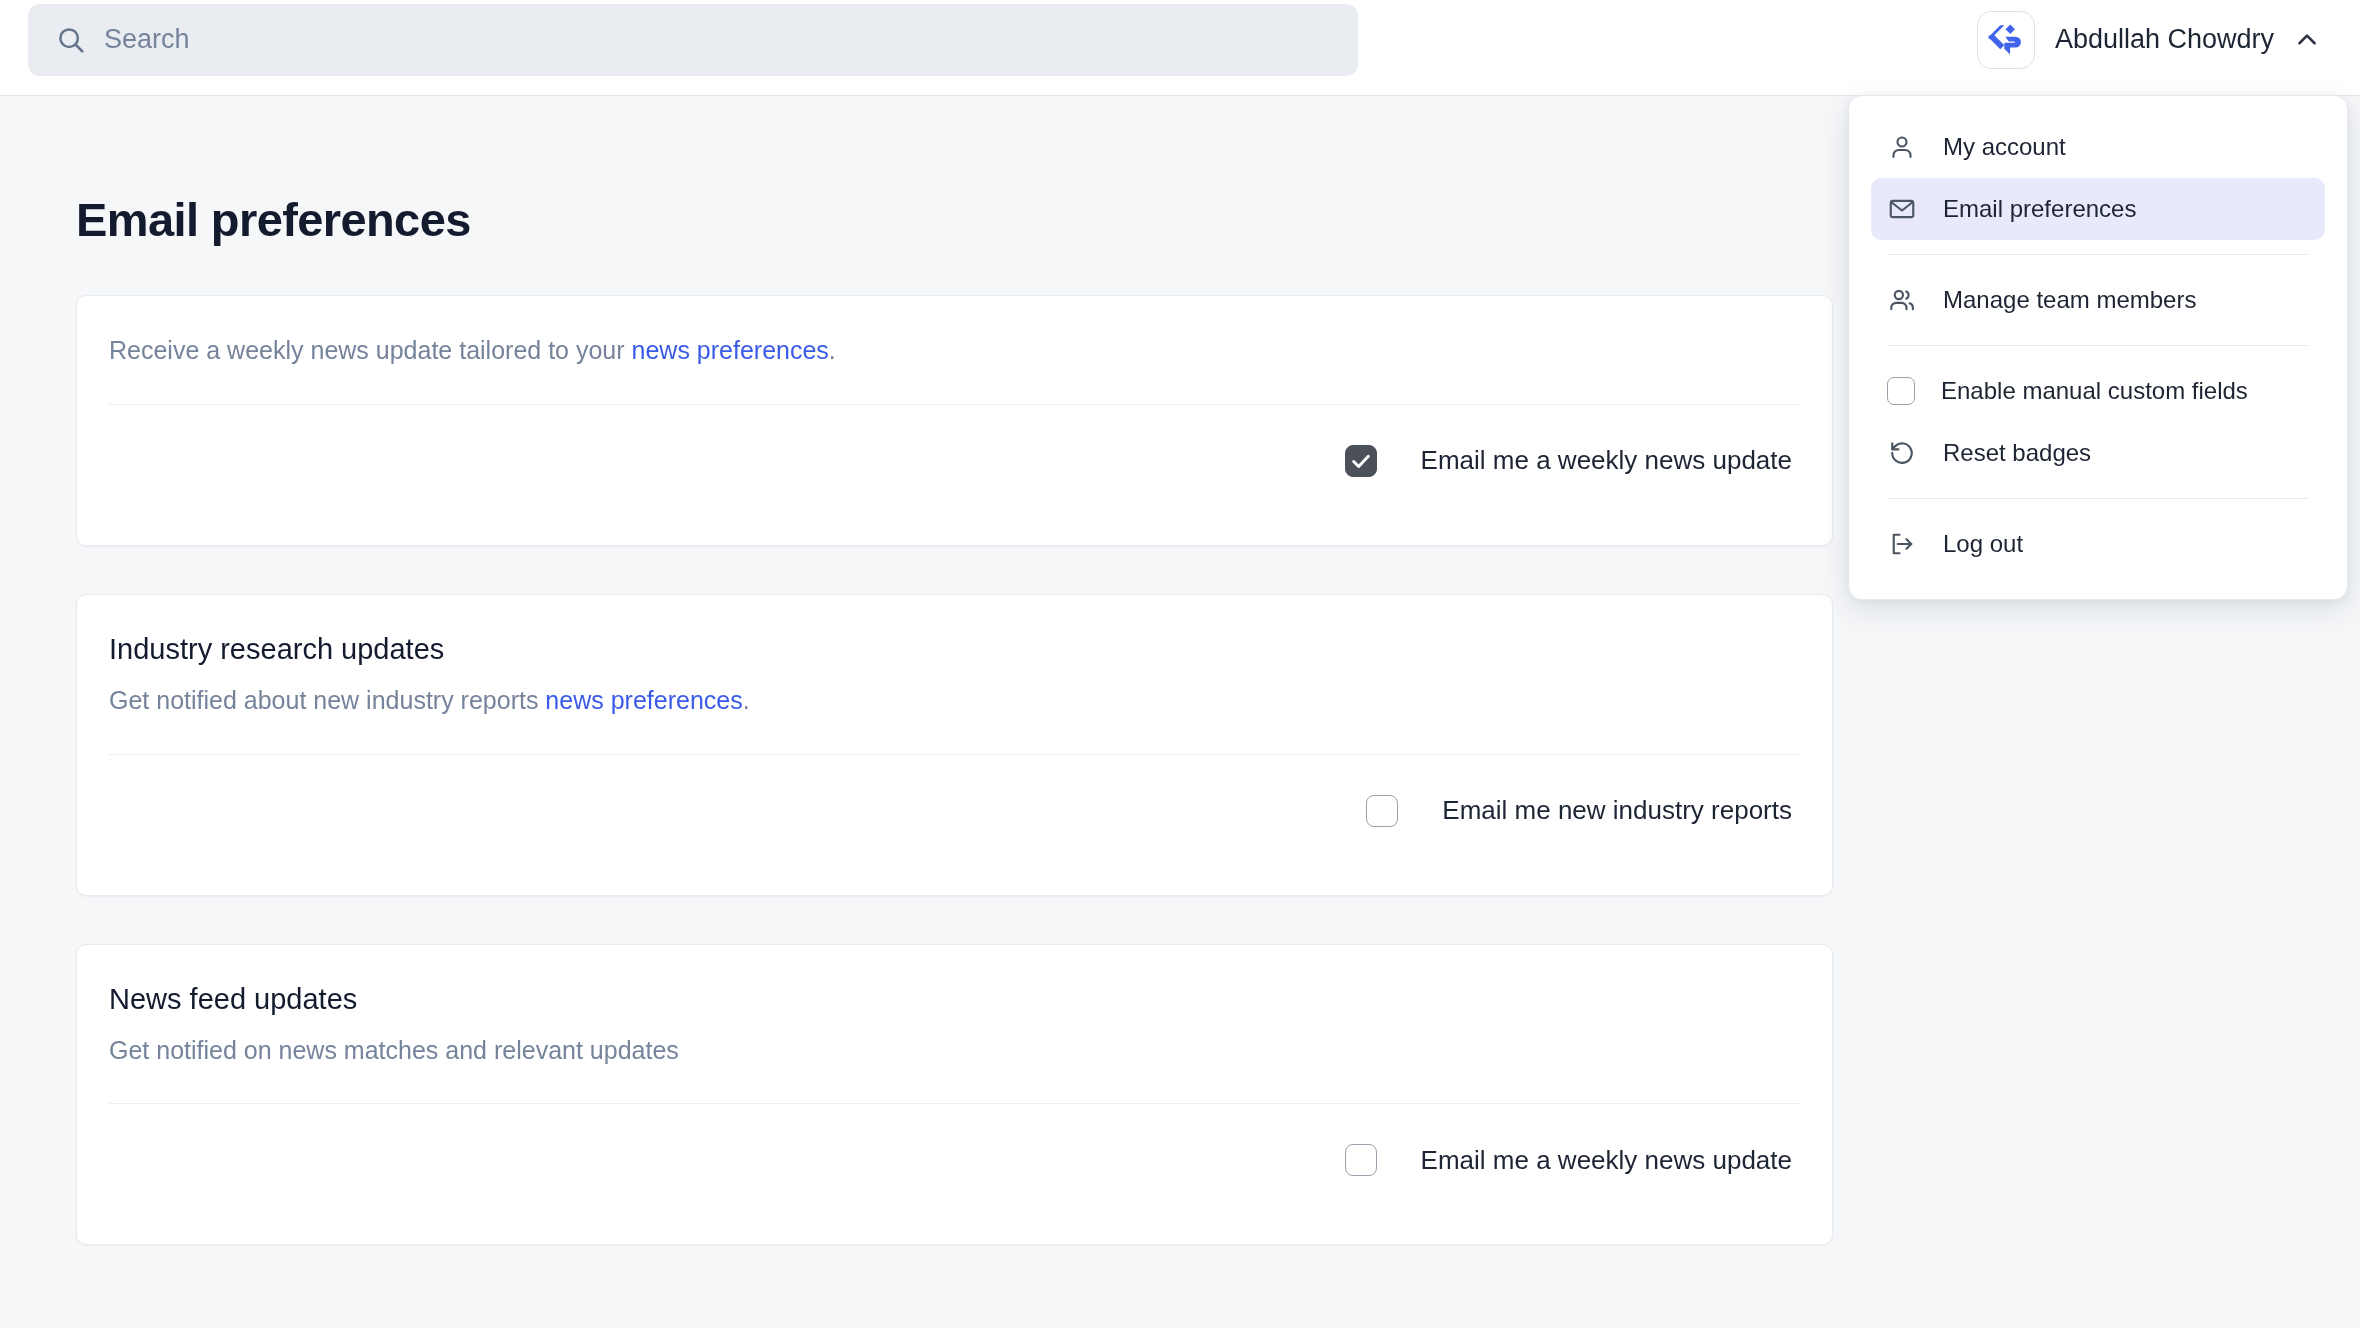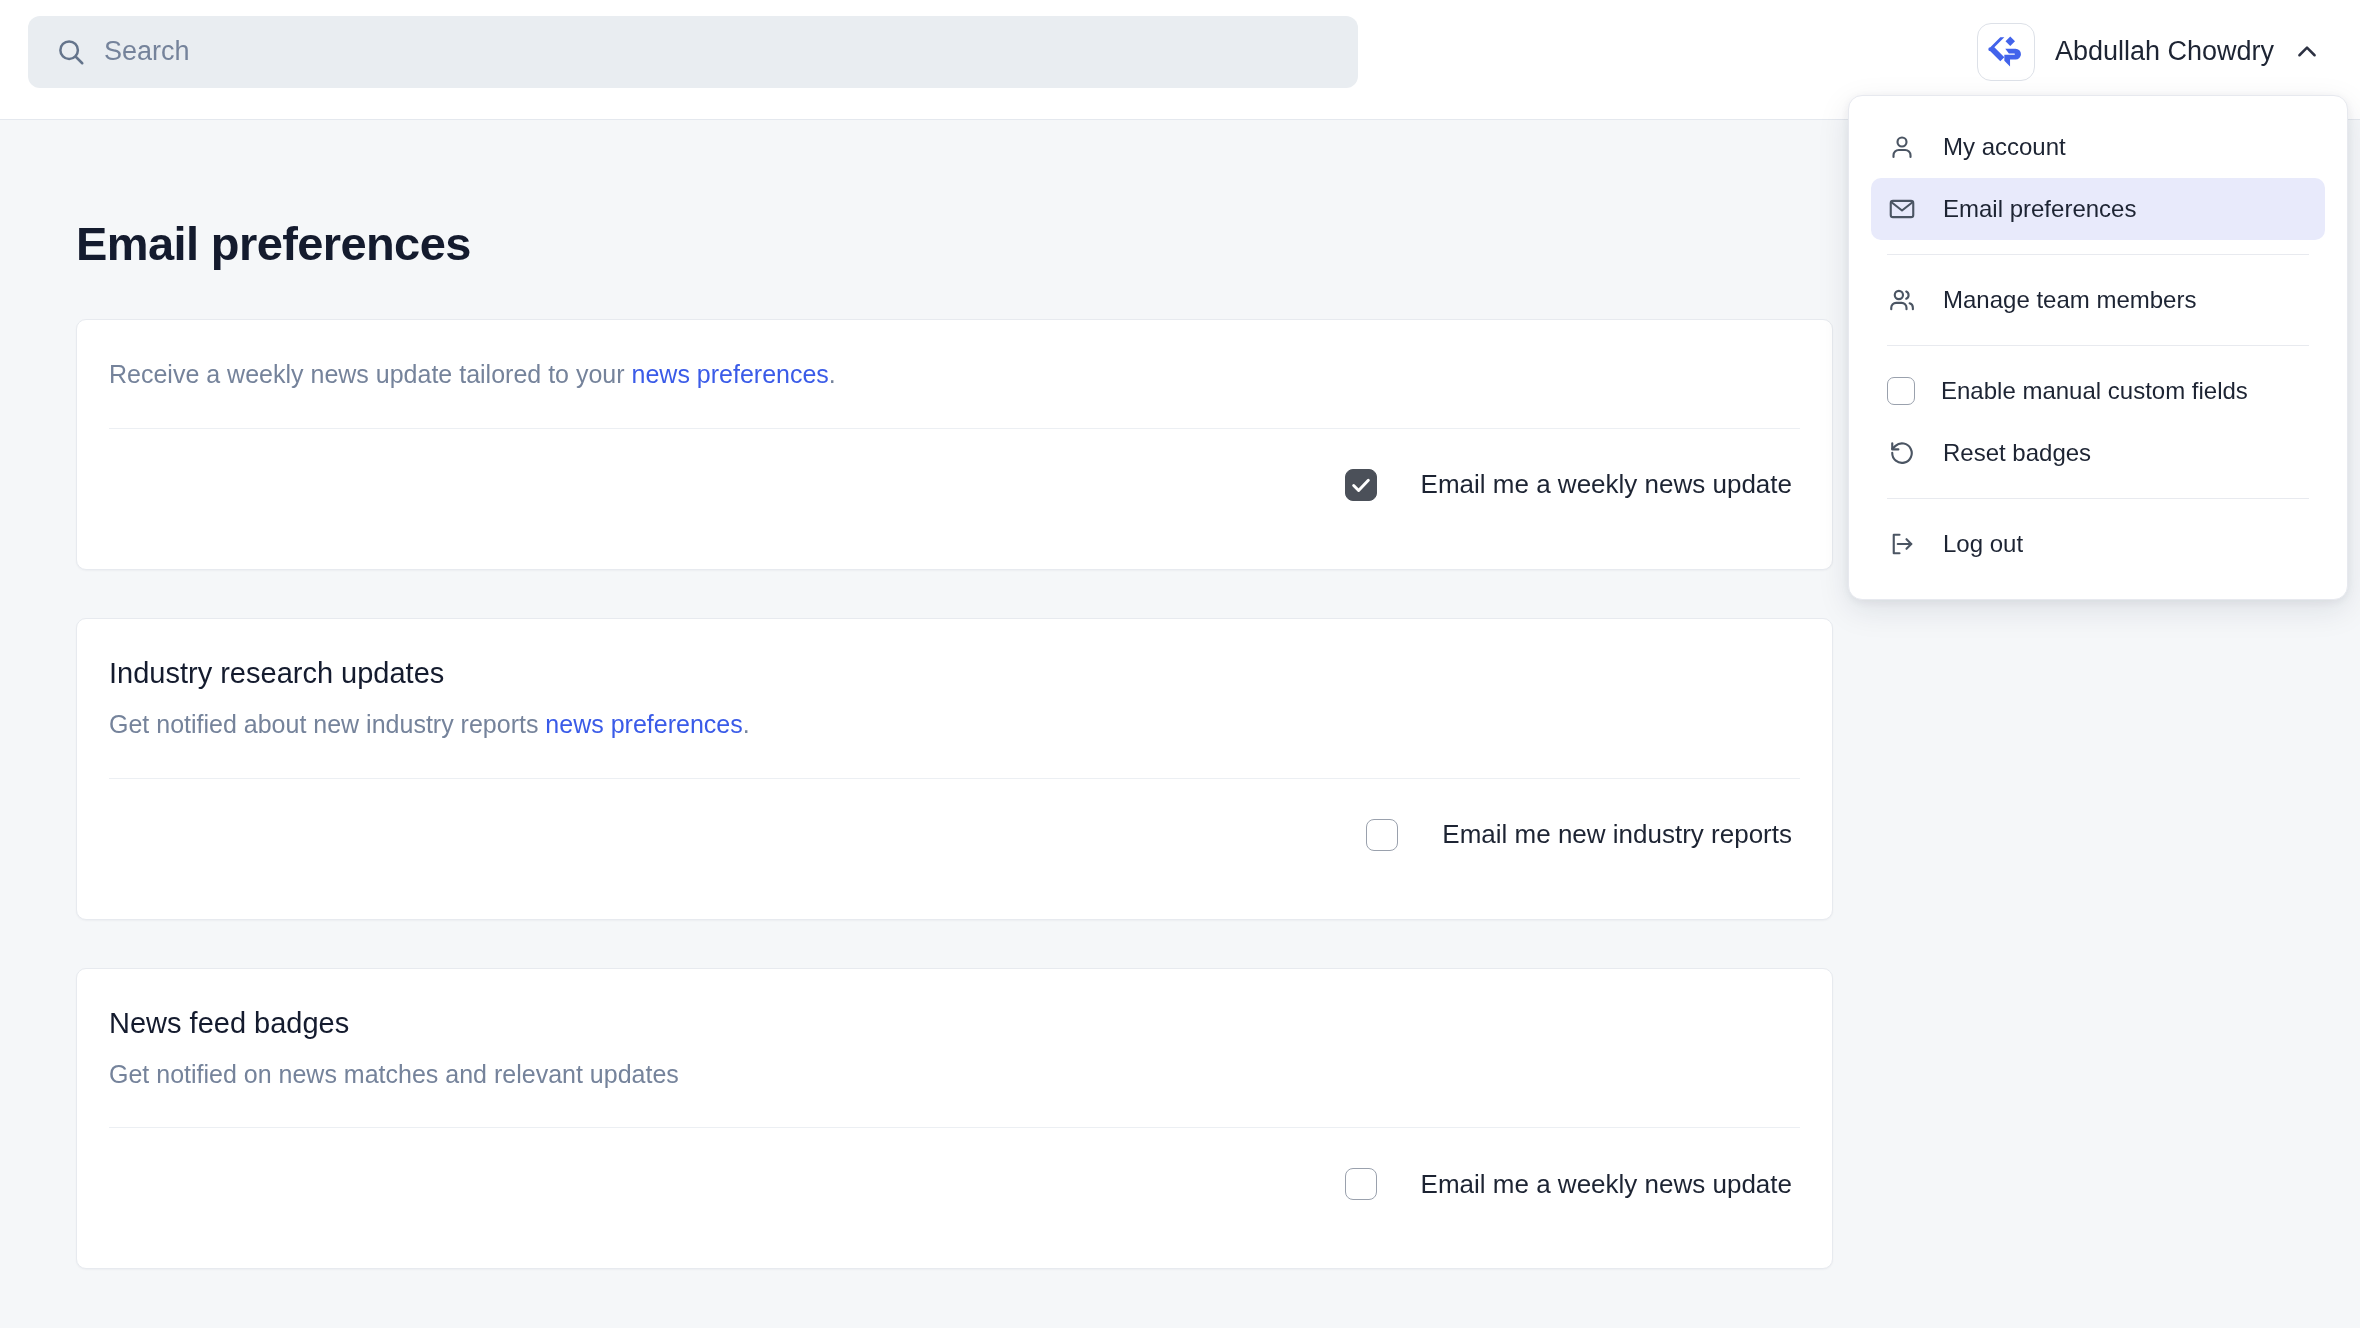--- a/index.html
+++ b/index.html
@@ -13,21 +13,21 @@
   body {
     font-family: "Liberation Sans", sans-serif;
     background: #F5F7F9;
     color: #1D2433;
     -webkit-font-smoothing: antialiased;
   }
 
   
   .topbar {
     position: relative;
-    height: 120px;
+    height: 96px;
     background: #FFFFFF;
     border-bottom: 1px solid #E4E8EE;
     display: flex;
     align-items: center;
     padding: 0 40px 16px 28px;
     z-index: 5;
   }
 
   .search-box {
     flex: 0 0 auto;
@@ -258,21 +258,21 @@
     <div class="card-row">
       <span class="cb">
         
       </span>
       <span class="cb-label">Email me new industry reports</span>
     </div>
   </div>
 
   <div class="card">
     <div class="card-head">
-      <div class="card-title">News feed badges</div>
+      <div class="card-title">News feed updates</div>
       <div class="card-desc"><span>Get notified on news matches and relevant updates</span><a href="#"></a><span></span></div>
     </div>
     <div class="card-divider"></div>
     <div class="card-row">
       <span class="cb">
         
       </span>
       <span class="cb-label">Email me a weekly news update</span>
     </div>
   </div>

